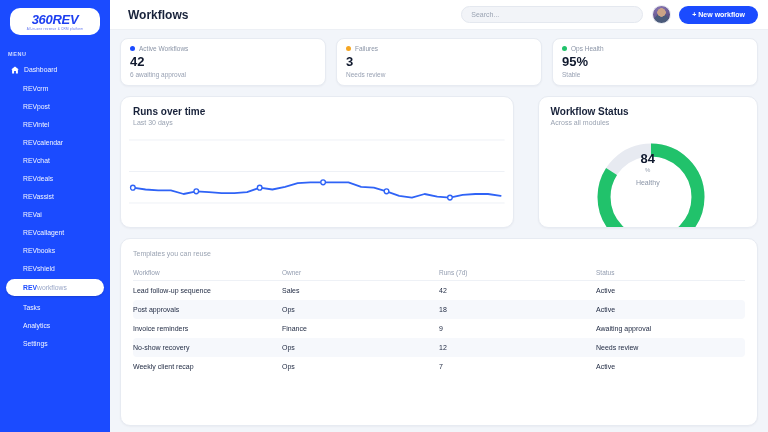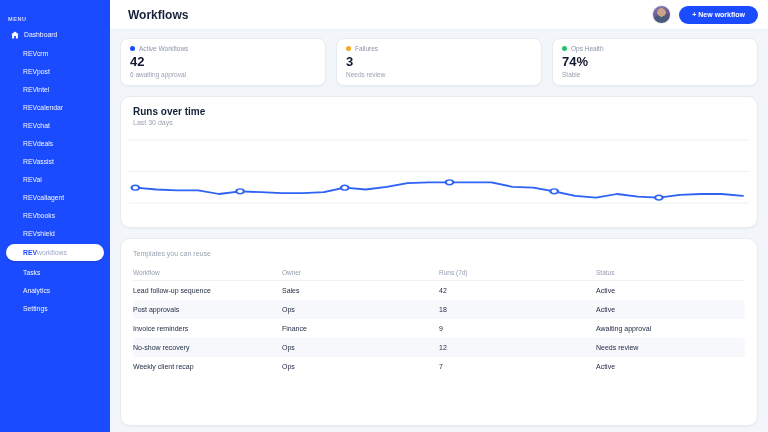--- a/index.html
+++ b/index.html
@@ -57,20 +57,24 @@
   
   .library-card{margin-top:10px;height:188px;padding:9px 12px;}
   .tbl-head{display:grid;grid-template-columns:149px 157px 157px 1fr;font-size:6.5px;color:#939db0;margin-top:9px;padding:3px 0 4px;border-bottom:1px solid #eef1f6;}
   .tbl-row{display:grid;grid-template-columns:149px 157px 157px 1fr;font-size:7px;color:#232d45;padding:6px 0;border-radius:4px;align-items:center;cursor:pointer;}
   .tbl-row.alt{background:#f6f8fc;}
 </style>
 </head>
 <body>
 
 <div class="sidebar">
+  <div class="logo-box">
+    <div class="logo-text">360REV</div>
+    <div class="logo-tagline">All-in-one revenue &amp; CRM platform</div>
+  </div>
   <div class="menu-label">MENU</div>
   <div>
       <div class="side-item with-icon">
         <svg width="8" height="8" viewBox="0 0 8 8">
           <path d="M4 0.4 L7.8 3.6 L6.9 3.6 L6.9 7.6 L4.9 7.6 L4.9 5 L3.1 5 L3.1 7.6 L1.1 7.6 L1.1 3.6 L0.2 3.6 Z" fill="#ffffff"></path>
         </svg>
         <span>Dashboard</span>
       </div>
       <div class="side-item">
         <span>REVcrm</span>
@@ -120,20 +124,21 @@
       <div class="side-item">
         <span>Settings</span>
       </div>
     </div>
 </div>
 
 <div class="main">
   <div class="topbar">
     <div class="page-title">Workflows</div>
     <div class="spacer"></div>
+    <input class="search-input" type="text" placeholder="Search..." style="">
     <div class="avatar"></div>
     <button class="new-btn">+ New workflow</button>
   </div>
 
   <div class="content">
     <div class="stats-row">
         <div class="stat-card">
           <div class="stat-top">
             <span class="dot" style="background: rgb(27, 75, 255);"></span>
             <span>Active Workflows</span>
@@ -147,21 +152,21 @@
             <span>Failures</span>
           </div>
           <div class="stat-value">3</div>
           <div class="stat-sub">Needs review</div>
         </div>
         <div class="stat-card">
           <div class="stat-top">
             <span class="dot" style="background: rgb(33, 194, 107);"></span>
             <span>Ops Health</span>
           </div>
-          <div class="stat-value">74%</div>
+          <div class="stat-value">95%</div>
           <div class="stat-sub">Stable</div>
         </div>
       </div>
 
     <div class="charts-row">
       <div class="card runs-card">
         <div class="card-title">Runs over time</div>
         <div class="card-sub">Last 30 days</div>
         <svg class="line-chart" viewBox="0 0 390 84" preserveAspectRatio="none">
             <line x1="0" x2="390" y1="70" y2="70" stroke="#eef1f6" stroke-width="1"></line>
@@ -169,20 +174,31 @@
             <line x1="0" x2="390" y1="7" y2="7" stroke="#eef1f6" stroke-width="1"></line>
             <polyline points="4.0,54.7 17.2,56.5 30.3,57.4 43.5,57.4 56.7,61.0 69.9,58.3 83.0,59.2 96.2,60.1 109.4,60.1 122.6,59.2 135.7,54.7 148.9,56.5 162.1,53.8 175.2,50.2 188.4,49.3 201.6,49.3 214.8,49.3 227.9,49.3 241.1,53.8 254.3,54.7 267.4,58.3 280.6,62.8 293.8,64.6 307.0,61.0 320.1,63.7 333.3,64.6 346.5,61.9 359.7,61.0 372.8,61.0 386.0,62.8" fill="none" stroke="#2f63f6" stroke-width="1.8" stroke-linejoin="round" stroke-linecap="round"></polyline>
             <circle cx="4" cy="54.7" r="2.4" fill="#ffffff" stroke="#2f63f6" stroke-width="1.4"></circle>
             <circle cx="69.86206896551724" cy="58.3" r="2.4" fill="#ffffff" stroke="#2f63f6" stroke-width="1.4"></circle>
             <circle cx="135.72413793103448" cy="54.7" r="2.4" fill="#ffffff" stroke="#2f63f6" stroke-width="1.4"></circle>
             <circle cx="201.58620689655172" cy="49.3" r="2.4" fill="#ffffff" stroke="#2f63f6" stroke-width="1.4"></circle>
             <circle cx="267.44827586206895" cy="58.3" r="2.4" fill="#ffffff" stroke="#2f63f6" stroke-width="1.4"></circle>
             <circle cx="333.3103448275862" cy="64.6" r="2.4" fill="#ffffff" stroke="#2f63f6" stroke-width="1.4"></circle>
           </svg>
       </div>
+      <div class="card status-card">
+        <div class="card-title">Workflow Status</div>
+        <div class="card-sub">Across all modules</div>
+        <svg class="donut-wrap" width="100%" height="98" style="position:absolute;left:0;top:34px;">
+            <circle cx="112" cy="66" r="47" fill="none" stroke="#e7eaf1" stroke-width="13"></circle>
+            <circle cx="112" cy="66" r="47" fill="none" stroke="#21c26b" stroke-width="13" stroke-dasharray="248.1 295.3" transform="rotate(-90 112 66)"></circle>
+          </svg>
+        <div class="donut-center donut-value">84</div>
+        <div class="donut-center donut-unit">%</div>
+        <div class="donut-center donut-label">Healthy</div>
+      </div>
     </div>
 
     <div class="card library-card">
       <div class="card-sub">Templates you can reuse</div>
       <div class="tbl-head">
           <div>Workflow</div>
           <div>Owner</div>
           <div>Runs (7d)</div>
           <div>Status</div>
         </div>

